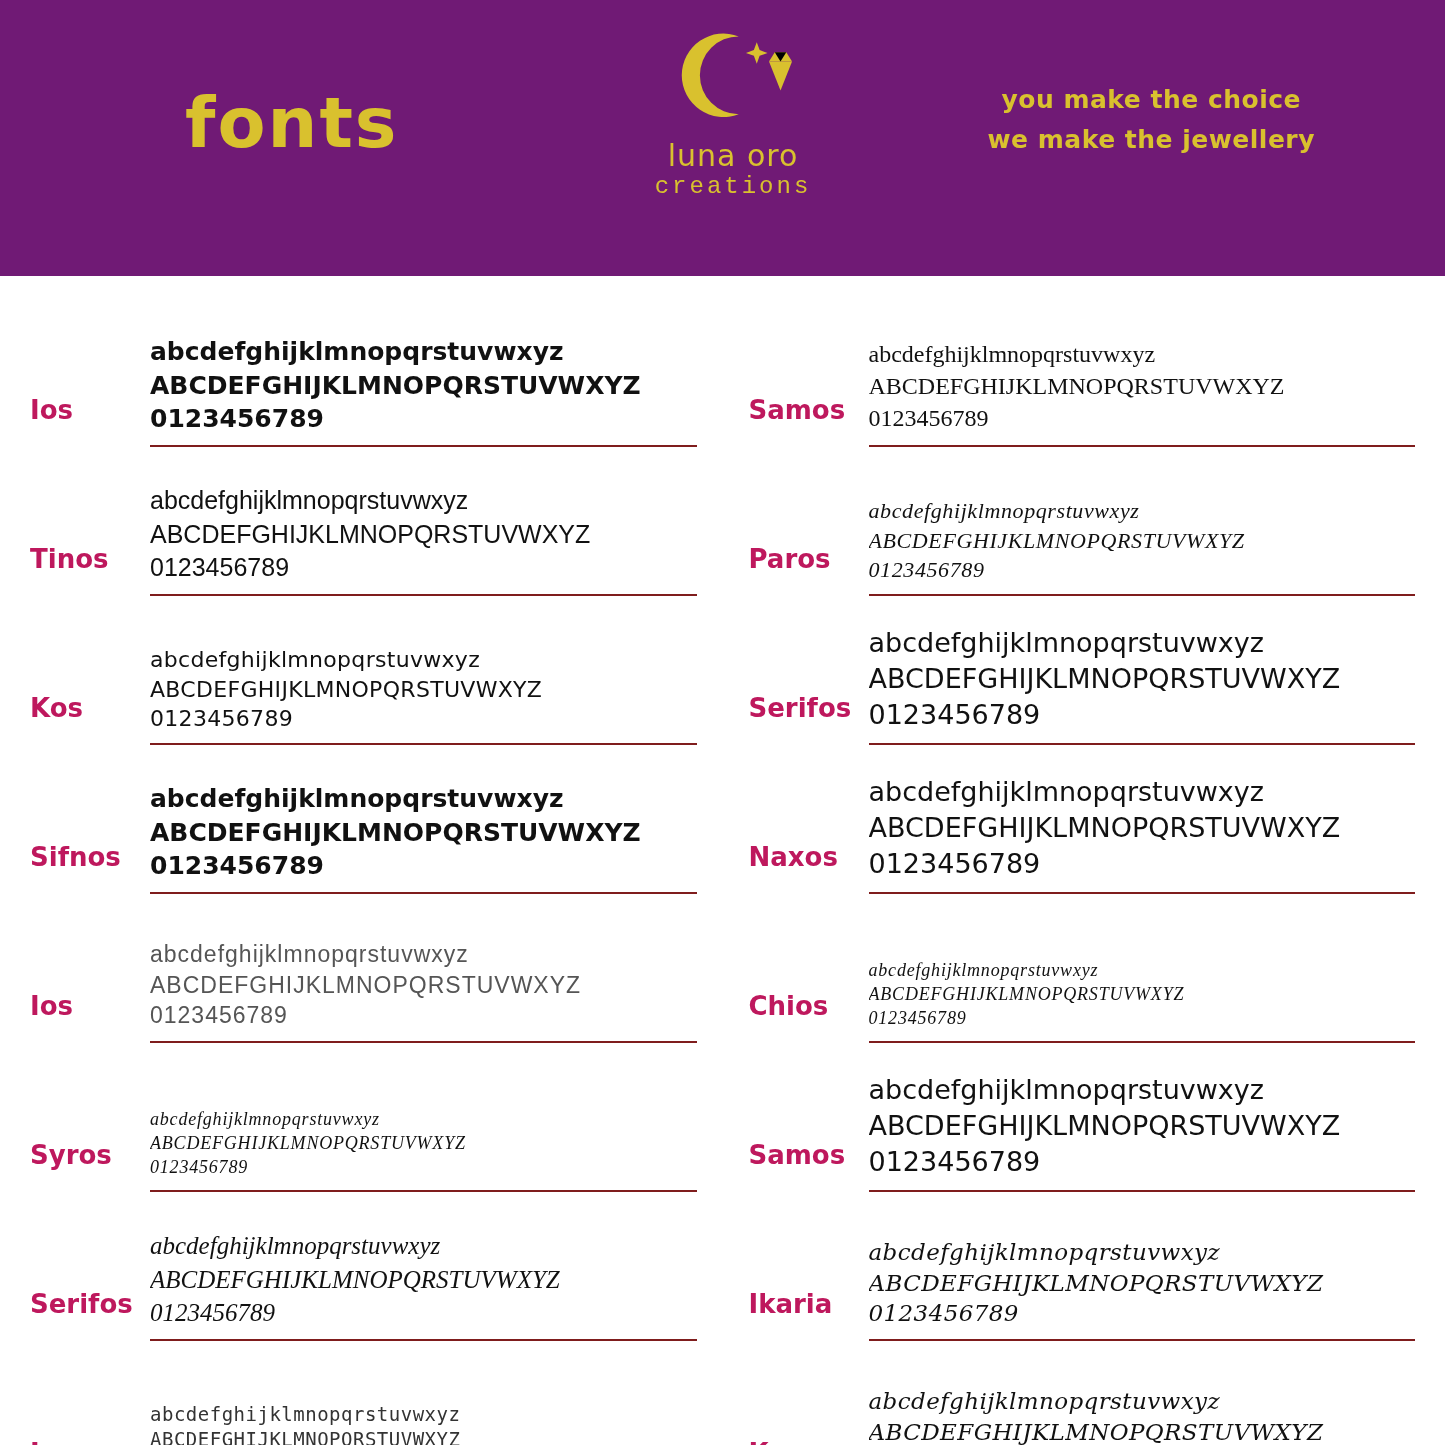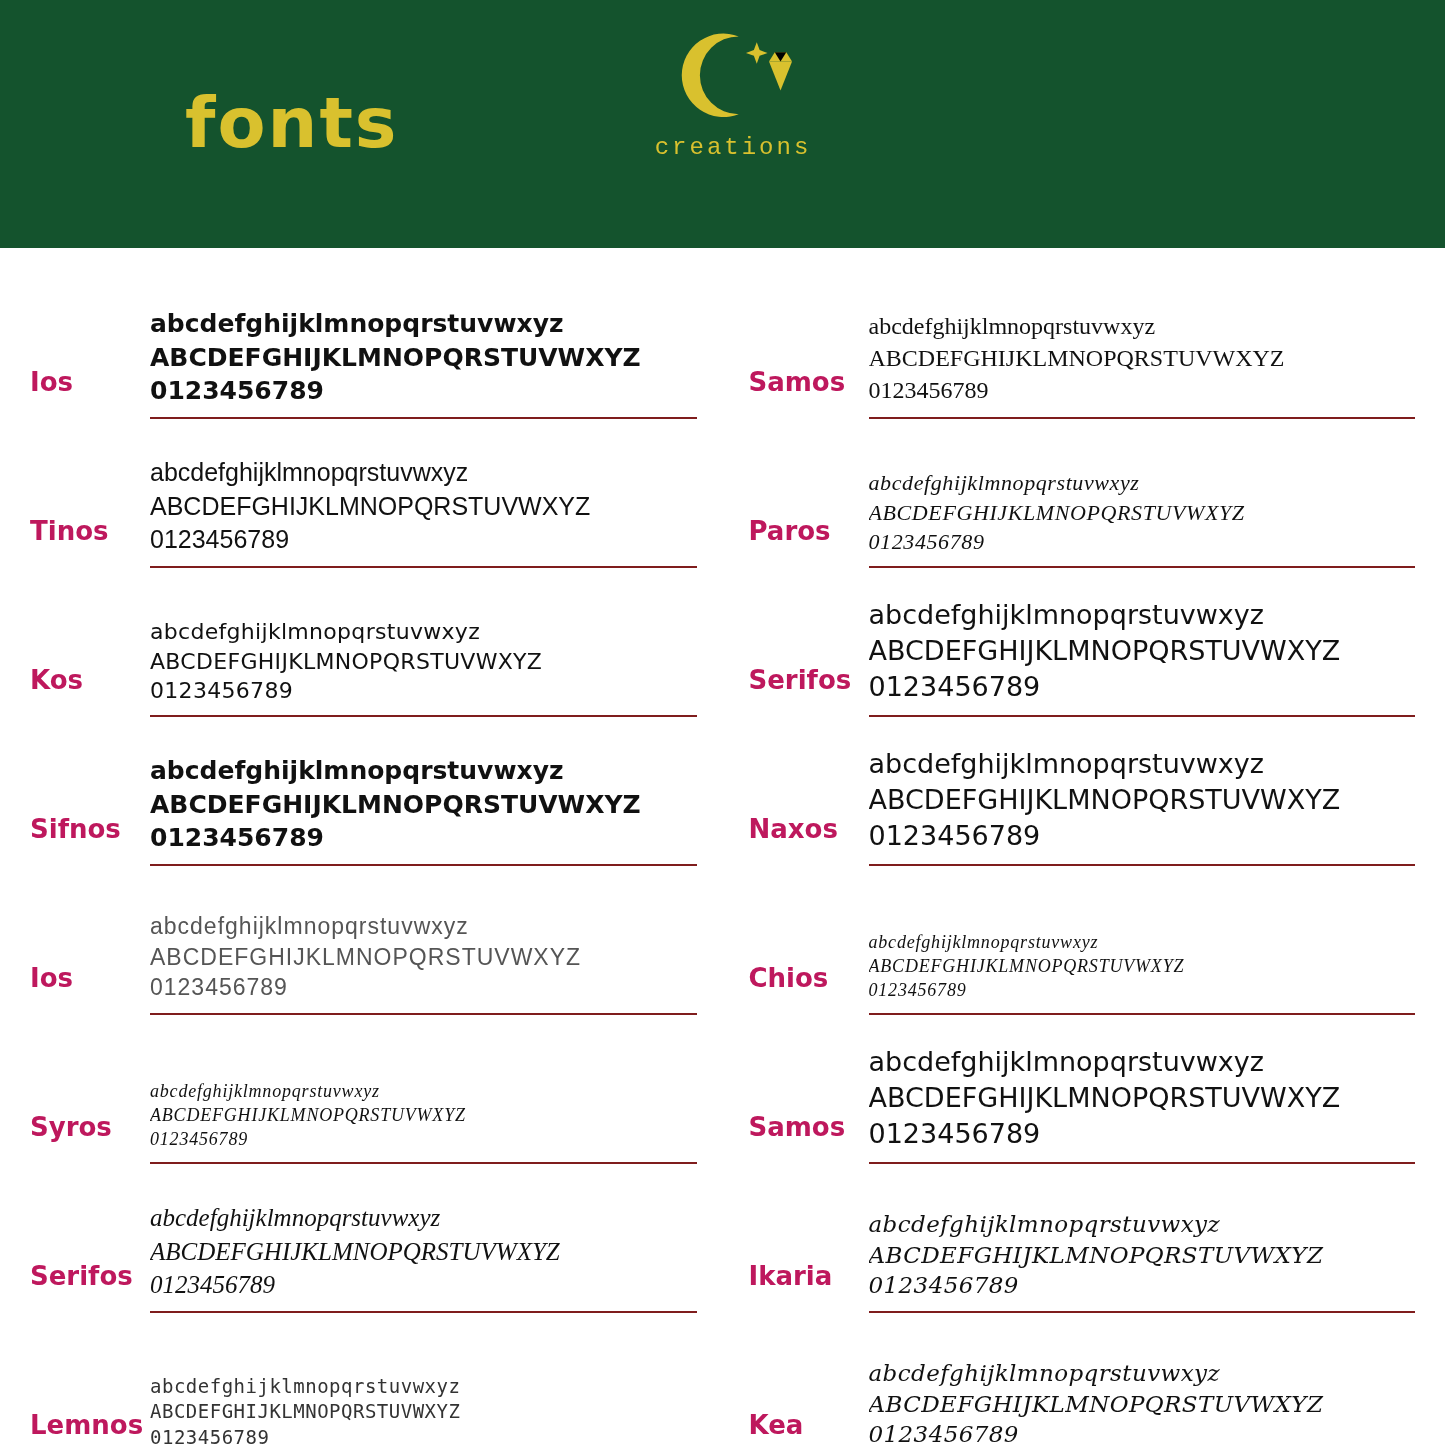--- a/index.html
+++ b/index.html
@@ -8,22 +8,22 @@
     height: 1445px;
     background: #ffffff;
     font-family: "Liberation Sans", sans-serif;
     overflow: hidden;
   }
 
   
   .header {
     position: relative;
     width: 1445px;
-    height: 248px;
-    background: #14532d;
+    height: 276px;
+    background: #701a75;
   }
   .header-title {
     position: absolute;
     left: 185px;
     top: 82px;
     font-family: "DejaVu Sans", sans-serif;
     font-size: 70px;
     font-weight: 700;
     letter-spacing: 2px;
     color: #d9c12e;
@@ -123,23 +123,28 @@
   <div class="header-title">fonts</div>
 
   <div class="logo-wrap">
     <svg class="logo-mark" viewBox="0 0 200 150">
       <path d="M108 20 A58 58 0 1 0 108 128 A46 46 0 1 1 108 20 Z" fill="#d9c12e"></path>
       <polygon points="150,55 182,55 166,95" fill="#d9c12e"></polygon>
       <polygon points="150,55 158,42 174,42 182,55" fill="#d9c12e"></polygon>
       <polygon points="158,42 166,55 174,42" fill="#000"></polygon>
       <path d="M133 28 l4 11 11 4 -11 4 -4 11 -4 -11 -11 -4 11 -4 z" fill="#d9c12e"></path>
     </svg>
+    <div class="logo-name">luna oro</div>
     <div class="logo-sub">creations</div>
   </div>
 
+  <div class="tagline">
+    <div>you make the choice</div>
+    <div>we make the jewellery</div>
+  </div>
 </div>
 
 <div class="sheet">
   <div class="col-grid" id="grid">
       <div class="font-row">
         <div class="font-label">Ios</div>
         <div class="specimen s-bold">
           <div>abcdefghijklmnopqrstuvwxyz</div>
           <div>ABCDEFGHIJKLMNOPQRSTUVWXYZ</div>
           <div>0123456789</div>

